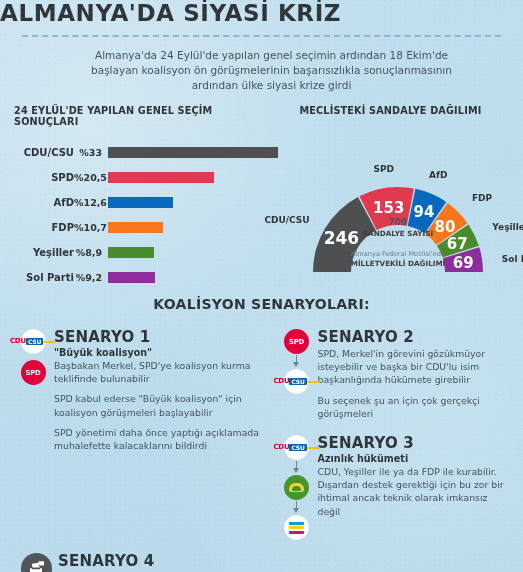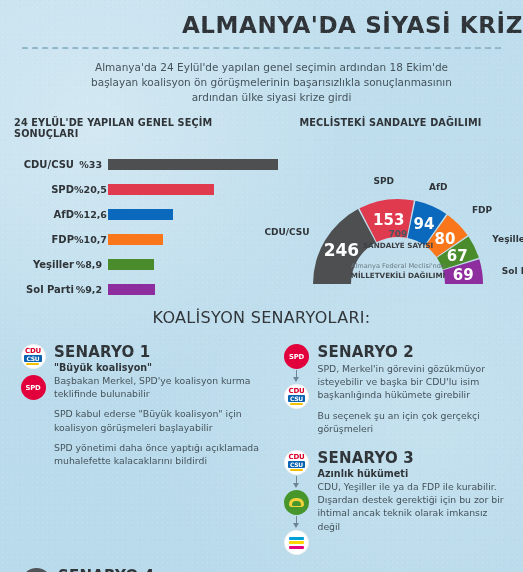--- a/index.html
+++ b/index.html
@@ -30,26 +30,25 @@
     opacity:.30;
     background-image:
       radial-gradient(rgba(255,255,255,.55) 0.5px, transparent 0.6px),
       radial-gradient(rgba(120,150,170,.25) 0.5px, transparent 0.6px);
     background-size: 5px 5px, 7px 7px;
     background-position: 0 0, 3px 4px;
   }
 
   
   .title {
-    text-align: right;
+    text-align: left;
     font-size: 23px;
     font-weight: bold;
     letter-spacing: .6px;
     color: #2f3438;
-    padding-top: 12px;
     font-family: "DejaVu Sans", sans-serif;
   }
   .dashed-rule {
     margin: 9px 22px 0 22px;
     border-top: 2px dashed #8fb7c9;
     height: 0;
   }
   .subtitle {
     text-align: center;
     font-size: 10.5px;
@@ -106,22 +105,22 @@
     font-size: 6.6px; fill: #6b7a82; text-anchor: middle;
   }
   .g-center-sub2 {
     font-family: "DejaVu Sans", sans-serif;
     font-size: 7.2px; font-weight: bold; fill: #3c4043; text-anchor: middle;
   }
 
   
   .scen-title {
     text-align: center;
-    font-size: 16px;
-    font-weight: normal;
+    font-size: 14px;
+    font-weight: bold;
     color: #2f3438;
     letter-spacing: .3px;
     margin-top: 6px;
   }
 
   .scen-grid {
     display: flex;
     margin-top: 16px;
     padding: 0 12px 0 12px;
   }
@@ -156,21 +155,21 @@
   }
   .scen-p:last-child { margin-bottom: 0; }
 
   
   .logo { width: 25px; height: 25px; border-radius: 50%; position: relative;
           display:flex; align-items:center; justify-content:center; flex:0 0 auto; }
   .logo.cdu { background: #ffffff; box-shadow: 0 0 0 1px rgba(0,0,0,.06) inset; }
   .logo.cdu .t1 { font-size: 7px; font-weight: bold; color: #d6002a; line-height: 7px; letter-spacing: -.2px;}
   .logo.cdu .t2 { font-size: 6px; font-weight: bold; color: #ffffff; background: #0a63b0;
                   line-height: 7px; padding: 0 2px; border-radius: 1px; letter-spacing: -.2px;}
-  .logo.cdu .stack { display: flex; flex-direction: column; align-items: center; }
+  .logo.cdu .stack { display: flex; flex-direction: row; align-items: center; }
   .logo.cdu .bar-y { width: 13px; height: 2px; background: #f2c200; margin-top: 1px; border-radius: 1px;}
   .logo.spd { background: #e2003c; }
   .logo.spd span { font-size: 6.8px; font-weight: bold; color: #fff; letter-spacing: -.1px;}
   .logo.gruene { background: #46962b; }
   .logo.gruene .sun { width: 15px; height: 9px; background: #f3d13b; border-radius: 7px 7px 3px 3px; position: relative;}
   .logo.gruene .sun::after{content:""; position:absolute; left:3px; top:3px; width:9px; height:5px;
                            background:#46962b; border-radius:4px 4px 1px 1px;}
   .logo.fdp { background: #ffffff; box-shadow: 0 0 0 1px rgba(0,0,0,.06) inset;
               flex-direction: column; }
   .logo.fdp .f1 { width: 15px; height: 3px; background: #00a0d6; border-radius: 1px; }

